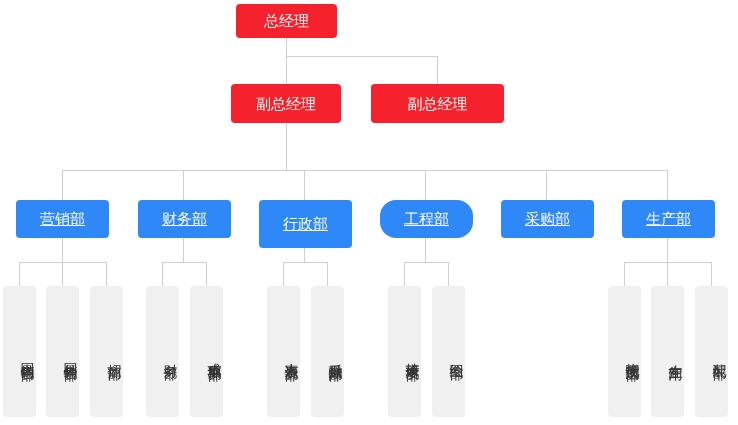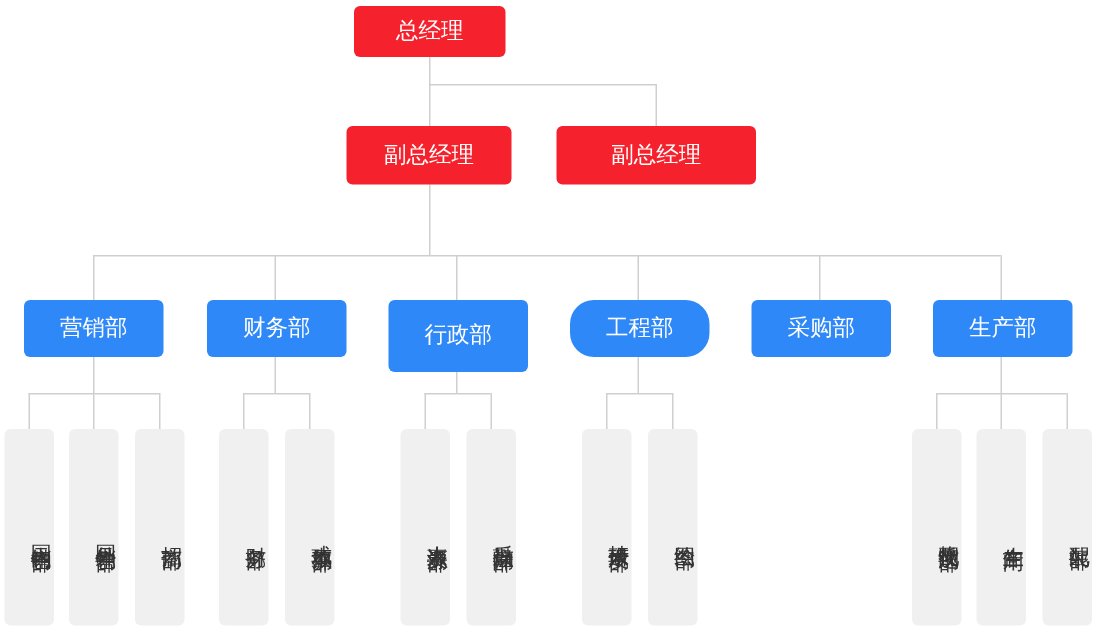--- a/index.html
+++ b/index.html
@@ -17,21 +17,21 @@
     display:flex;
     align-items:center;
     justify-content:center;
     text-align:center;
     color:#ffffff;
     border-radius:4px;
     line-height:1.15;
   }
   .lvl1{background:#f5222d;font-size:15px;}
   .lvl2{background:#f5222d;font-size:15px;}
-  .lvl3{background:#2f88f7;font-size:15px;}
+  .lvl3{background:#2f88f7;font-size:15px;text-decoration:underline;}
   .lvl4{
     background:#f0f0f0;
     color:#333333;
     font-size:14px;
     writing-mode:vertical-rl;
     text-orientation:upright;
     letter-spacing:1px;
     padding-top:6px;
     align-items:flex-start;
     justify-content:center;

